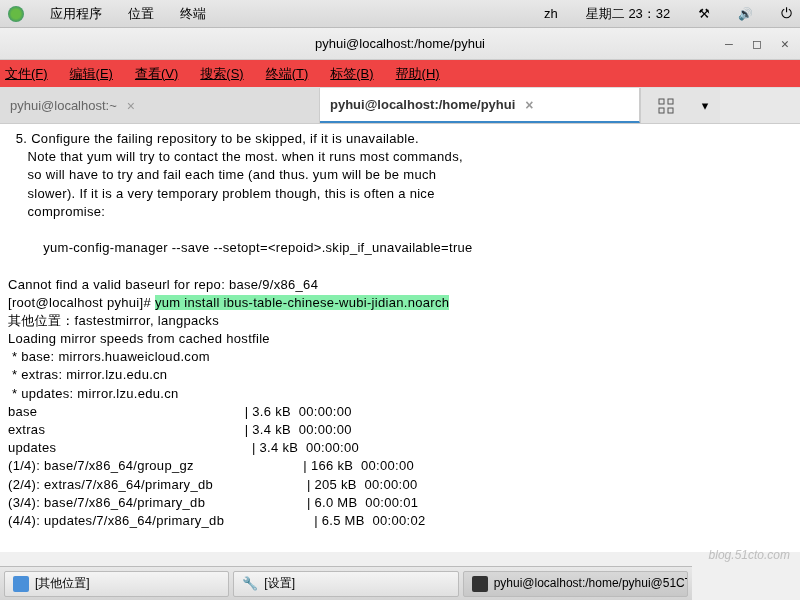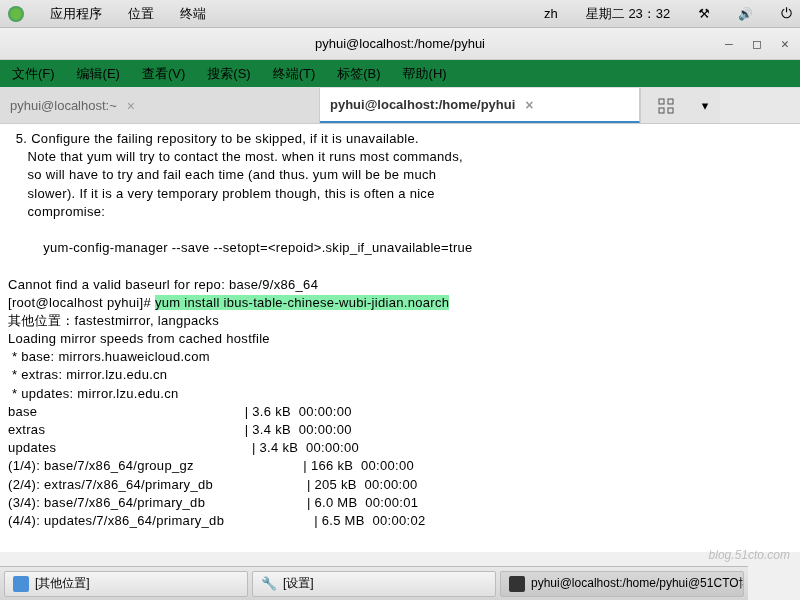--- a/index.html
+++ b/index.html
@@ -11,34 +11,34 @@
     .panel-icon { width: 16px; height: 16px; display: inline-block; }
     .foot-icon { background: radial-gradient(circle, #6b4 40%, #496 70%); border-radius: 50%; }
     .network-icon::before { content: "⚒"; font-size: 13px; }
     .speaker-icon::before { content: "🔊"; font-size: 12px; }
     .power-icon::before { content: "⏻"; font-size: 14px; }
     
     .window-titlebar { height: 32px; background: linear-gradient(#f0f0f0, #e4e4e4); display: flex; align-items: center; justify-content: center; border-bottom: 1px solid #ccc; position: relative; }
     .window-controls { position: absolute; right: 8px; display: flex; gap: 14px; }
     .win-btn { width: 14px; height: 14px; cursor: pointer; display: flex; align-items: center; justify-content: center; font-family: monospace; font-size: 13px; color: #555; }
     
-    .menubar { height: 28px; background: #15803d; display: flex; align-items: center; padding: 0 8px; gap: 14px; border-bottom: 1px solid #ddd; font-size: 13px; }
+    .menubar { height: 28px; background: #ef4444; display: flex; align-items: center; padding: 0 1px; gap: 14px; border-bottom: 1px solid #ddd; font-size: 13px; text-decoration: underline; }
     .menu-item { cursor: pointer; padding: 2px 4px; }
     
     .tabbar { height: 36px; background: #e8e8e8; display: flex; align-items: stretch; border-bottom: 1px solid #ccc; }
     .tab { flex: 1; display: flex; align-items: center; justify-content: flex-start; padding: 0 10px; border-right: 1px solid #ccc; background: #ddd; position: relative; color: #666; cursor: pointer; max-width: 320px; }
     .tab.active { background: #fff; color: #333; border-bottom: 2px solid #3a87c7; font-weight: bold; }
     .tab-close { margin-left: 10px; color: #999; font-size: 14px; }
     .tab-extra { width: 50px; display: flex; align-items: center; justify-content: center; border-left: 1px solid #ccc; background: #e4e4e4; }
     .tab-dropdown { width: 30px; display: flex; align-items: center; justify-content: center; background: #e4e4e4; }
     
     .terminal { background: #fff; color: #000; font-family: "DejaVu Sans Mono", monospace; font-size: 13px; line-height: 1.4; padding: 6px 8px; height: 428px; overflow: hidden; white-space: pre; letter-spacing: 0.3px; }
     .hl { background: #86efac; }
     
-    .taskbar { height: 34px; background: linear-gradient(#e8e8e8, #d4d4d4); display: flex; align-items: center; padding: 0 4px; gap: 4px; border-top: 1px solid #bbb; position: absolute; bottom: 0; width: 748px; text-align: center; }
+    .taskbar { height: 34px; background: linear-gradient(#e8e8e8, #d4d4d4); display: flex; align-items: center; padding: 0 4px; gap: 4px; border-top: 1px solid #bbb; position: absolute; bottom: 0; width: 692px; text-align: center; }
     .task-item { flex: 1; max-width: 260px; height: 26px; background: linear-gradient(#f4f4f4, #e0e0e0); border: 1px solid #bbb; border-radius: 2px; display: flex; align-items: center; padding: 0 8px; gap: 6px; font-size: 12px; overflow: hidden; white-space: nowrap; cursor: pointer; }
     .task-item.active { background: linear-gradient(#d8d8d8, #c8c8c8); }
     .task-icon { width: 16px; height: 16px; flex-shrink: 0; }
     .task-icon.files { background: #4a90d9; border-radius: 2px; }
     .task-icon.settings::before { content: "🔧"; font-size: 13px; }
     .task-icon.term { background: #333; border-radius: 2px; }
     
     .watermark { position: absolute; right: 10px; bottom: 38px; color: rgba(140,140,140,0.5); font-size: 12px; pointer-events: none; font-style: italic; }
   </style>
 </head>

